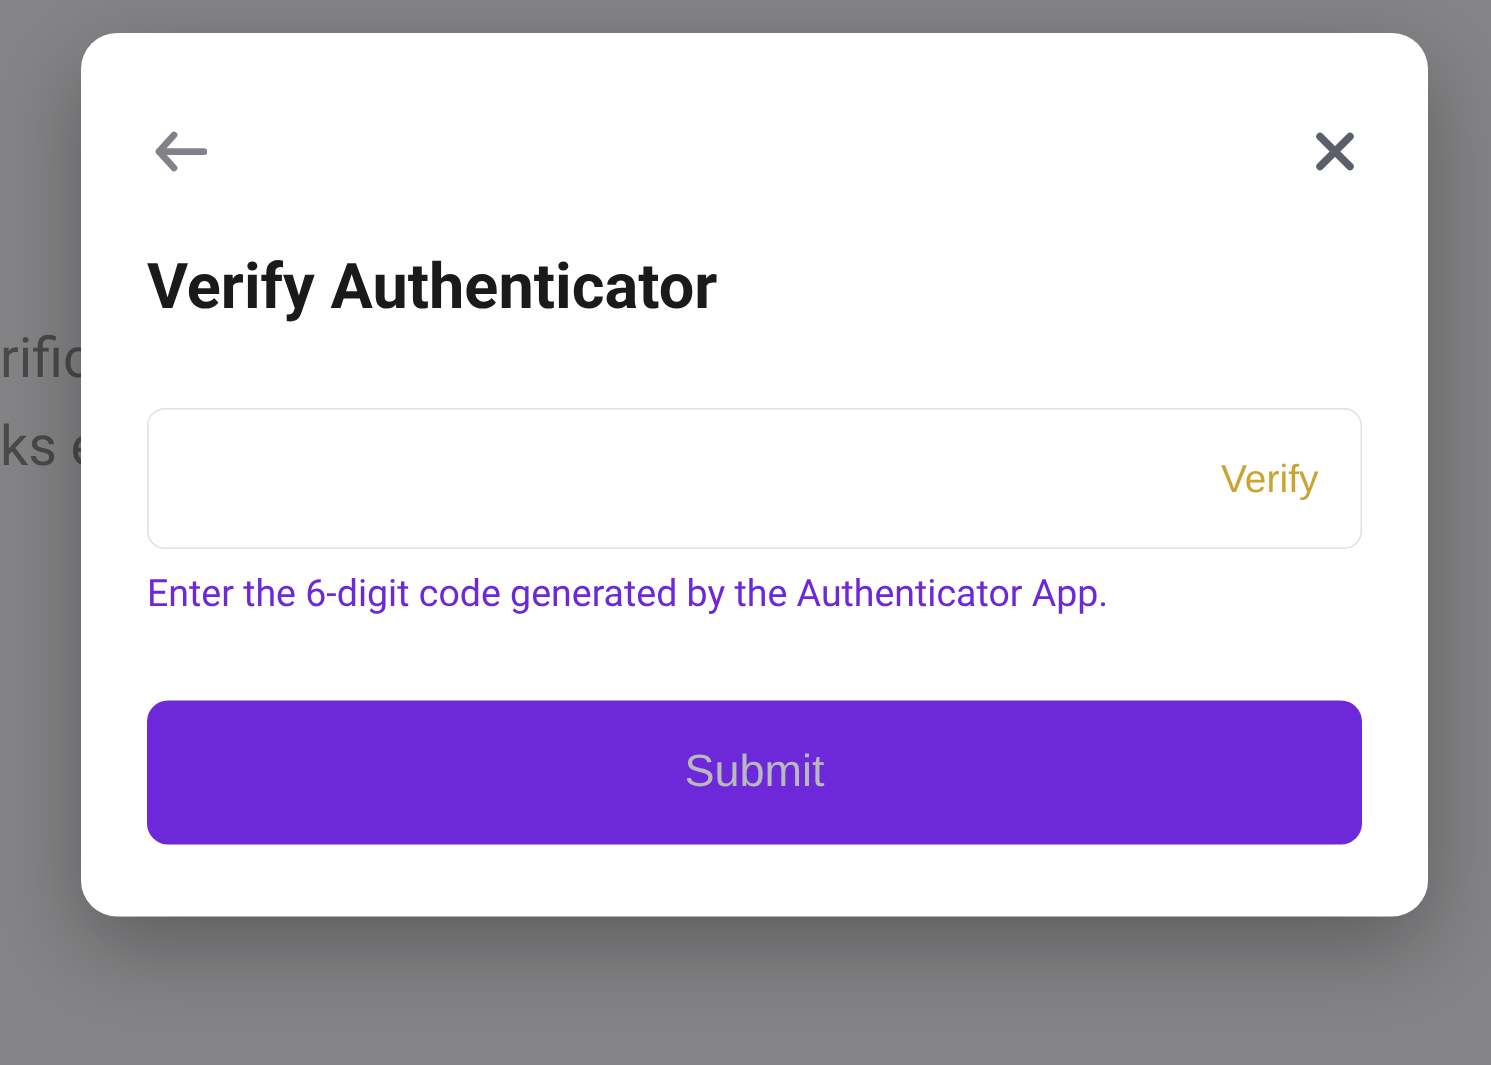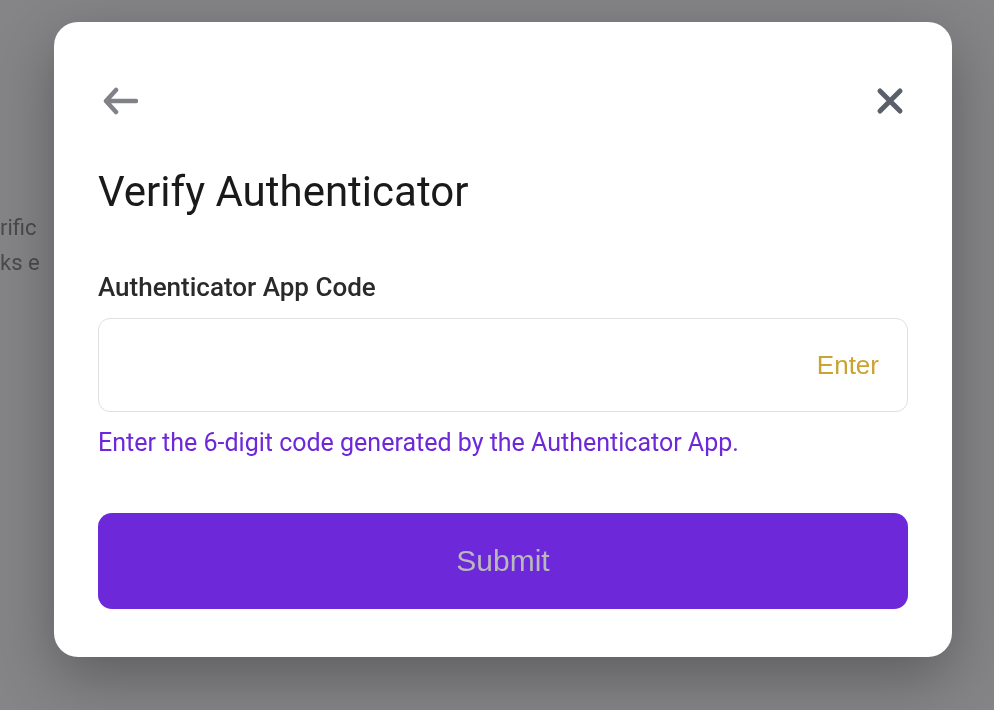--- a/index.html
+++ b/index.html
@@ -13,21 +13,21 @@
       width: 994px;
       height: 710px;
       position: relative;
       overflow: hidden;
     }
     .background-text {
       position: absolute;
       left: 0;
       top: 210px;
       color: #4a4a4a;
-      font-size: 22px;
+      font-size: 37px;
       line-height: 1.6;
     }
     .background-text div {
       white-space: nowrap;
     }
     .modal {
       position: absolute;
       left: 54px;
       top: 22px;
       width: 898px;
@@ -63,21 +63,21 @@
       display: flex;
       align-items: center;
       justify-content: center;
     }
     .close-btn svg {
       width: 28px;
       height: 28px;
     }
     .modal-title {
       font-size: 42px;
-      font-weight: 400;
+      font-weight: 700;
       color: #1a1a1a;
       margin-bottom: 56px;
     }
     .field-label {
       font-size: 26px;
       font-weight: 500;
       color: #2a2a2a;
       margin-bottom: 16px;
     }
     .input-wrapper {
@@ -145,23 +145,22 @@
       <span>
         <svg viewBox="0 0 28 28" fill="none">
           <path d="M4 4 L24 24 M24 4 L4 24" stroke="#5a5f6a" stroke-width="5" stroke-linecap="round"></path>
         </svg>
       </span>
     </button>
   </div>
 
   <h1 class="modal-title">Verify Authenticator</h1>
 
-  <div class="field-label">Authenticator App Code</div>
 
   <div class="input-wrapper">
     <input type="text" class="code-input" value="" style="">
-    <button class="paste-btn">Enter</button>
+    <button class="paste-btn">Verify</button>
   </div>
 
   <div class="help-text">Enter the 6-digit code generated by the Authenticator App.</div>
 
   <button class="submit-btn">Submit</button>
 </div>
 
 </body></html>

